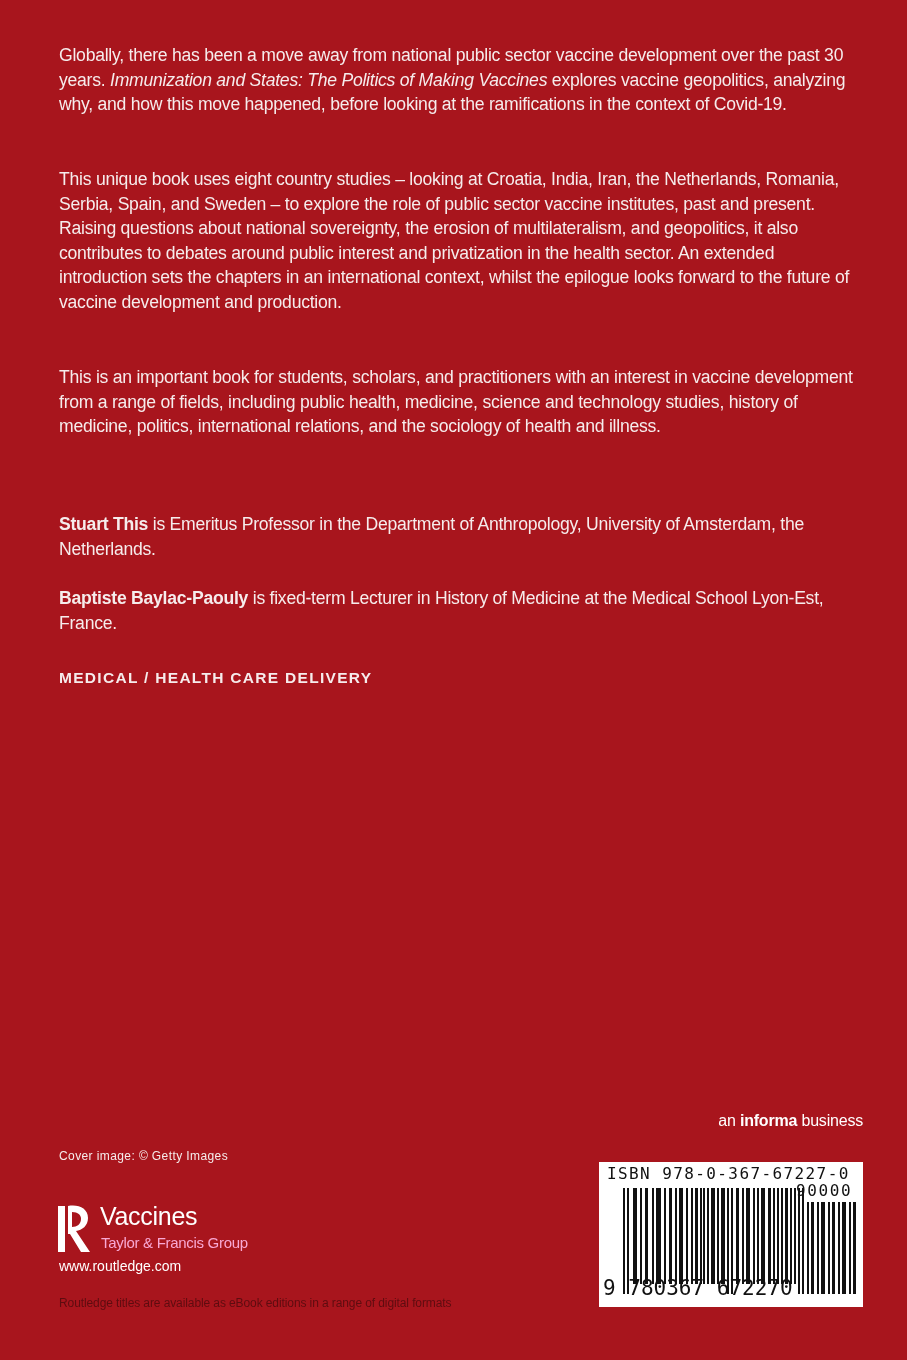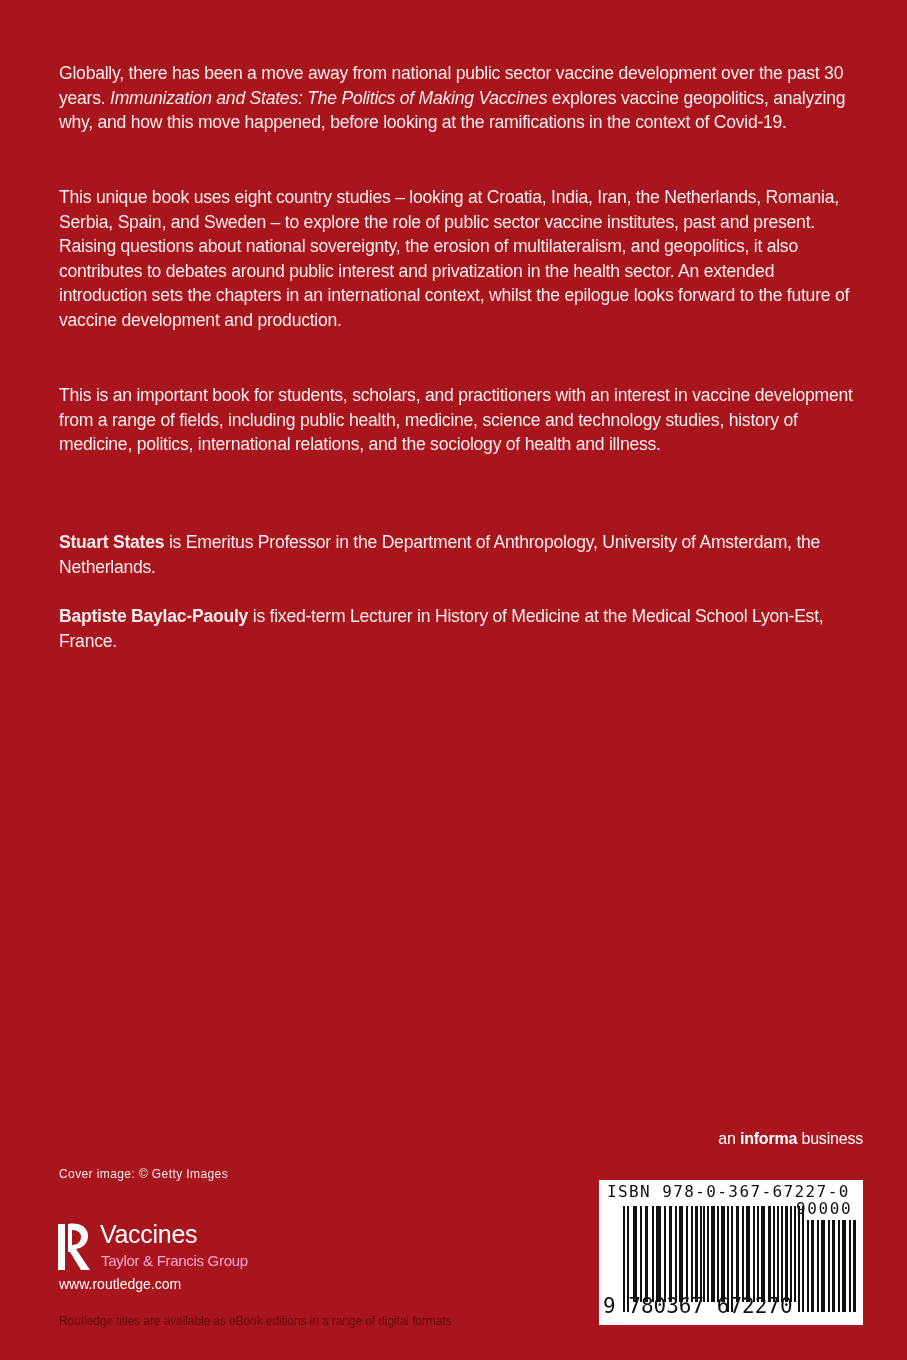--- a/index.html
+++ b/index.html
@@ -4,21 +4,21 @@
 <style>
   html, body { margin: 0; padding: 0; }
   body {
     width: 907px; height: 1360px;
     background: #a8151d;
     color: #f6ecec;
     font-family: "Liberation Sans", sans-serif;
     position: relative;
     overflow: hidden;
   }
-  .cover { position: absolute; left: 0; top: 0; width: 907px; height: 1300px; margin-top: 18px; }
+  .cover { position: absolute; left: 0; top: 0; width: 907px; height: 1300px; }
   .blurb { position: absolute; left: 59px; width: 800px; font-size: 17.6px; line-height: 24.6px; letter-spacing: -0.25px; }
   .blurb p { margin: 0; }
   .p1 { top: 43px; }
   .p2 { top: 167px; }
   .p3 { top: 365px; }
   .bio1 { top: 512px; }
   .bio2 { top: 586px; }
   .subject { position: absolute; left: 59px; top: 669px; font-weight: bold; font-size: 15.5px; letter-spacing: 1.3px; }
   b { font-weight: bold; }
   i { font-style: italic; }
@@ -48,27 +48,28 @@
 
   <div class="blurb p2">
     <p>This unique book uses eight country studies – looking at Croatia, India, Iran, the Netherlands, Romania, Serbia, Spain, and Sweden – to explore the role of public sector vaccine institutes, past and present. Raising questions about national sovereignty, the erosion of multilateralism, and geopolitics, it also contributes to debates around public interest and privatization in the health sector. An extended introduction sets the chapters in an international context, whilst the epilogue looks forward to the future of vaccine development and production.</p>
   </div>
 
   <div class="blurb p3">
     <p>This is an important book for students, scholars, and practitioners with an interest in vaccine development from a range of fields, including public health, medicine, science and technology studies, history of medicine, politics, international relations, and the sociology of health and illness.</p>
   </div>
 
   <div class="blurb bio1">
-    <p><b>Stuart States</b><span> is Emeritus Professor in the Department of Anthropology, University of Amsterdam, the Netherlands.</span></p>
+    <p><b>Stuart This</b><span> is Emeritus Professor in the Department of Anthropology, University of Amsterdam, the Netherlands.</span></p>
   </div>
 
   <div class="blurb bio2">
     <p><b>Baptiste Baylac-Paouly</b><span> is fixed-term Lecturer in History of Medicine at the Medical School Lyon-Est, France.</span></p>
   </div>
 
+  <div class="subject">MEDICAL / HEALTH CARE DELIVERY</div>
 
   <div class="credit">Cover image: © Getty Images</div>
 
   <div class="logo">
     <svg class="logo-mark" viewBox="0 0 36 50" width="36" height="50">
       <rect x="0" y="2" width="7" height="46" fill="#fff"></rect>
       <path d="M10 2 C20 0 30 4 30 14 C30 22 24 26 18 27 L32 48 L23 48 L12 30 L10 30 Z" fill="#fff"></path>
       <path d="M14 8 C20 8 23 11 23 15 C23 20 19 23 14 23 Z" fill="#a8151d"></path>
     </svg>
     <div class="logo-name">Vaccines</div>

